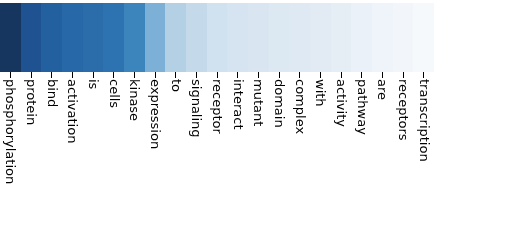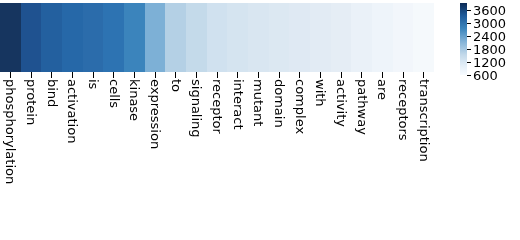--- a/index.html
+++ b/index.html
@@ -273,29 +273,14 @@
         <span class="xlabel-text">are</span>
       </div>
       <div class="xlabel-slot">
         <span class="xlabel-text">receptors</span>
       </div>
       <div class="xlabel-slot">
         <span class="xlabel-text">transcription</span>
       </div>
     </div>
 
-  <div id="colorbar-wrap">
-    <div id="colorbar-strip" style="background: linear-gradient(rgb(11, 42, 85) 0%, rgb(31, 92, 155) 18%, rgb(61, 134, 189) 36%, rgb(133, 180, 216) 54%, rgb(195, 217, 234) 72%, rgb(227, 238, 247) 87%, rgb(247, 251, 255) 100%);"></div>
-  <div class="cbar-tick" style="top: 7px;"></div>
-      <div class="cbar-label" style="top: 1px;">3600</div>
-      <div class="cbar-tick" style="top: 20px;"></div>
-      <div class="cbar-label" style="top: 14px;">3000</div>
-      <div class="cbar-tick" style="top: 33px;"></div>
-      <div class="cbar-label" style="top: 27px;">2400</div>
-      <div class="cbar-tick" style="top: 46px;"></div>
-      <div class="cbar-label" style="top: 40px;">1800</div>
-      <div class="cbar-tick" style="top: 59px;"></div>
-      <div class="cbar-label" style="top: 53px;">1200</div>
-      <div class="cbar-tick" style="top: 72px;"></div>
-      <div class="cbar-label" style="top: 66px;">600</div>
-    </div>
 
 </div>
 
 </body></html>

